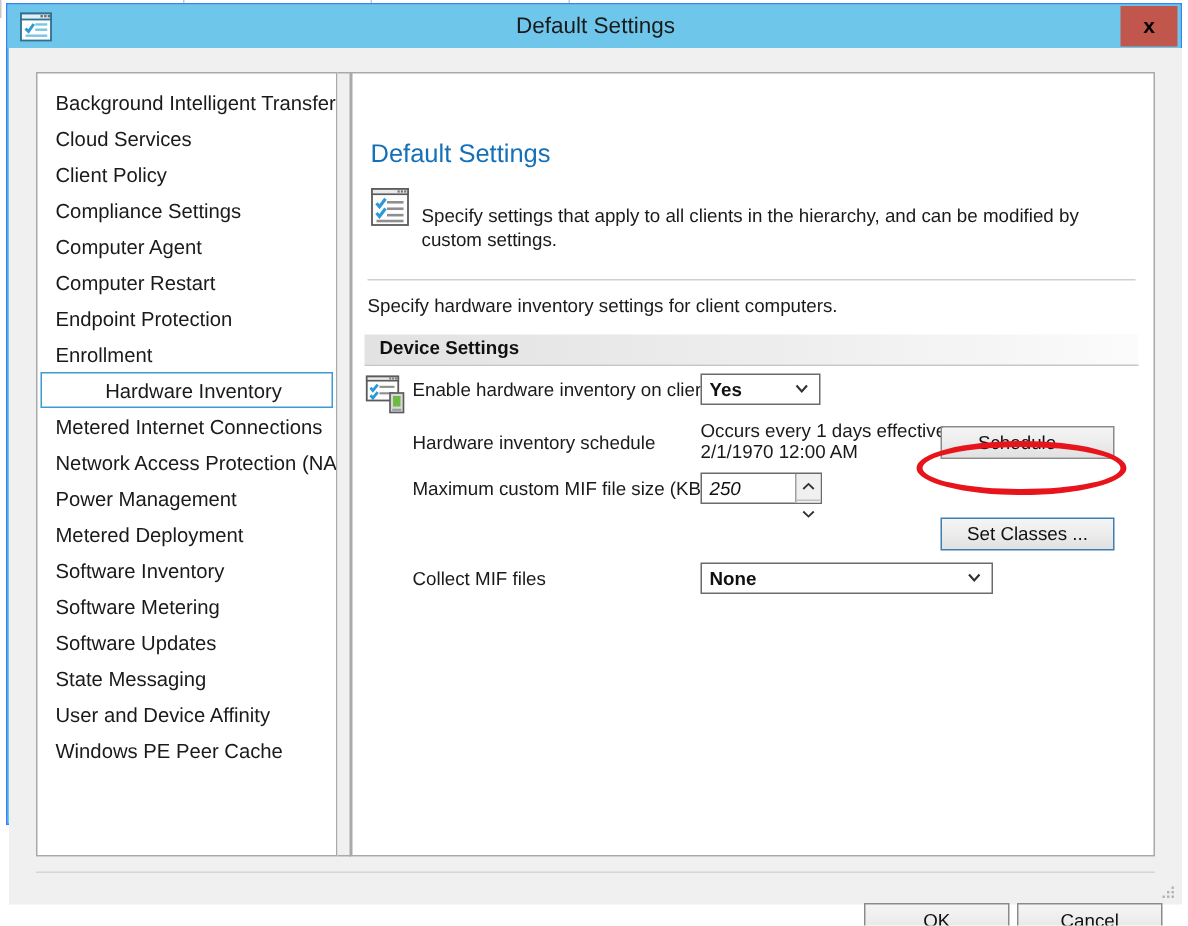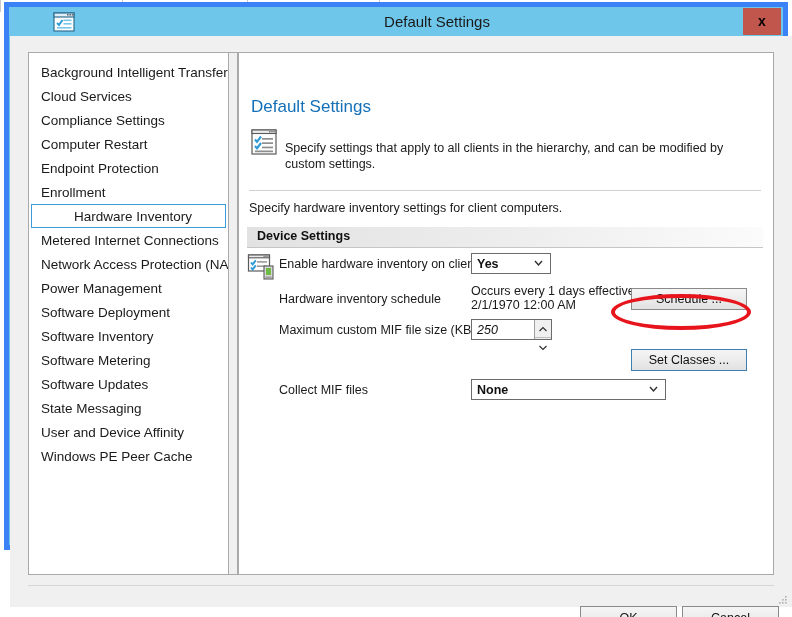--- a/index.html
+++ b/index.html
@@ -47,22 +47,21 @@
 
   
   #dialog-window {
     position: absolute;
     left: 4px;
     top: 2px;
     width: 784px;
     height: 548px;
     background: #6ec7ea;
     box-sizing: border-box;
-    border: 5px solid #3b82f6;
-    padding-left: 36px;
+    border: 1px solid #3b82f6;
   }
 
   
   #title-bar {
     position: relative;
     height: 29px;
     background: #6ec7ea;
   }
   #title-bar-icon {
     position: absolute;
@@ -402,29 +401,31 @@
     <button id="close-button">x</button>
   </div>
 
   <div id="dialog-body">
 
     <div id="category-list">
       <div id="category-list-top-pad"></div>
 
     <div class="category-item"><span>Background Intelligent Transfer</span></div>
         <div class="category-item"><span>Cloud Services</span></div>
+        <div class="category-item"><span>Client Policy</span></div>
         <div class="category-item"><span>Compliance Settings</span></div>
+        <div class="category-item"><span>Computer Agent</span></div>
         <div class="category-item"><span>Computer Restart</span></div>
         <div class="category-item"><span>Endpoint Protection</span></div>
         <div class="category-item"><span>Enrollment</span></div>
         <div class="category-item selected"><span>Hardware Inventory</span></div>
         <div class="category-item"><span>Metered Internet Connections</span></div>
         <div class="category-item"><span>Network Access Protection (NAP)</span></div>
         <div class="category-item"><span>Power Management</span></div>
-        <div class="category-item"><span>Software Deployment</span></div>
+        <div class="category-item"><span>Metered Deployment</span></div>
         <div class="category-item"><span>Software Inventory</span></div>
         <div class="category-item"><span>Software Metering</span></div>
         <div class="category-item"><span>Software Updates</span></div>
         <div class="category-item"><span>State Messaging</span></div>
         <div class="category-item"><span>User and Device Affinity</span></div>
         <div class="category-item"><span>Windows PE Peer Cache</span></div>
       </div>
     <div id="category-scrollbar"></div>
 
     <div id="content-pane">

